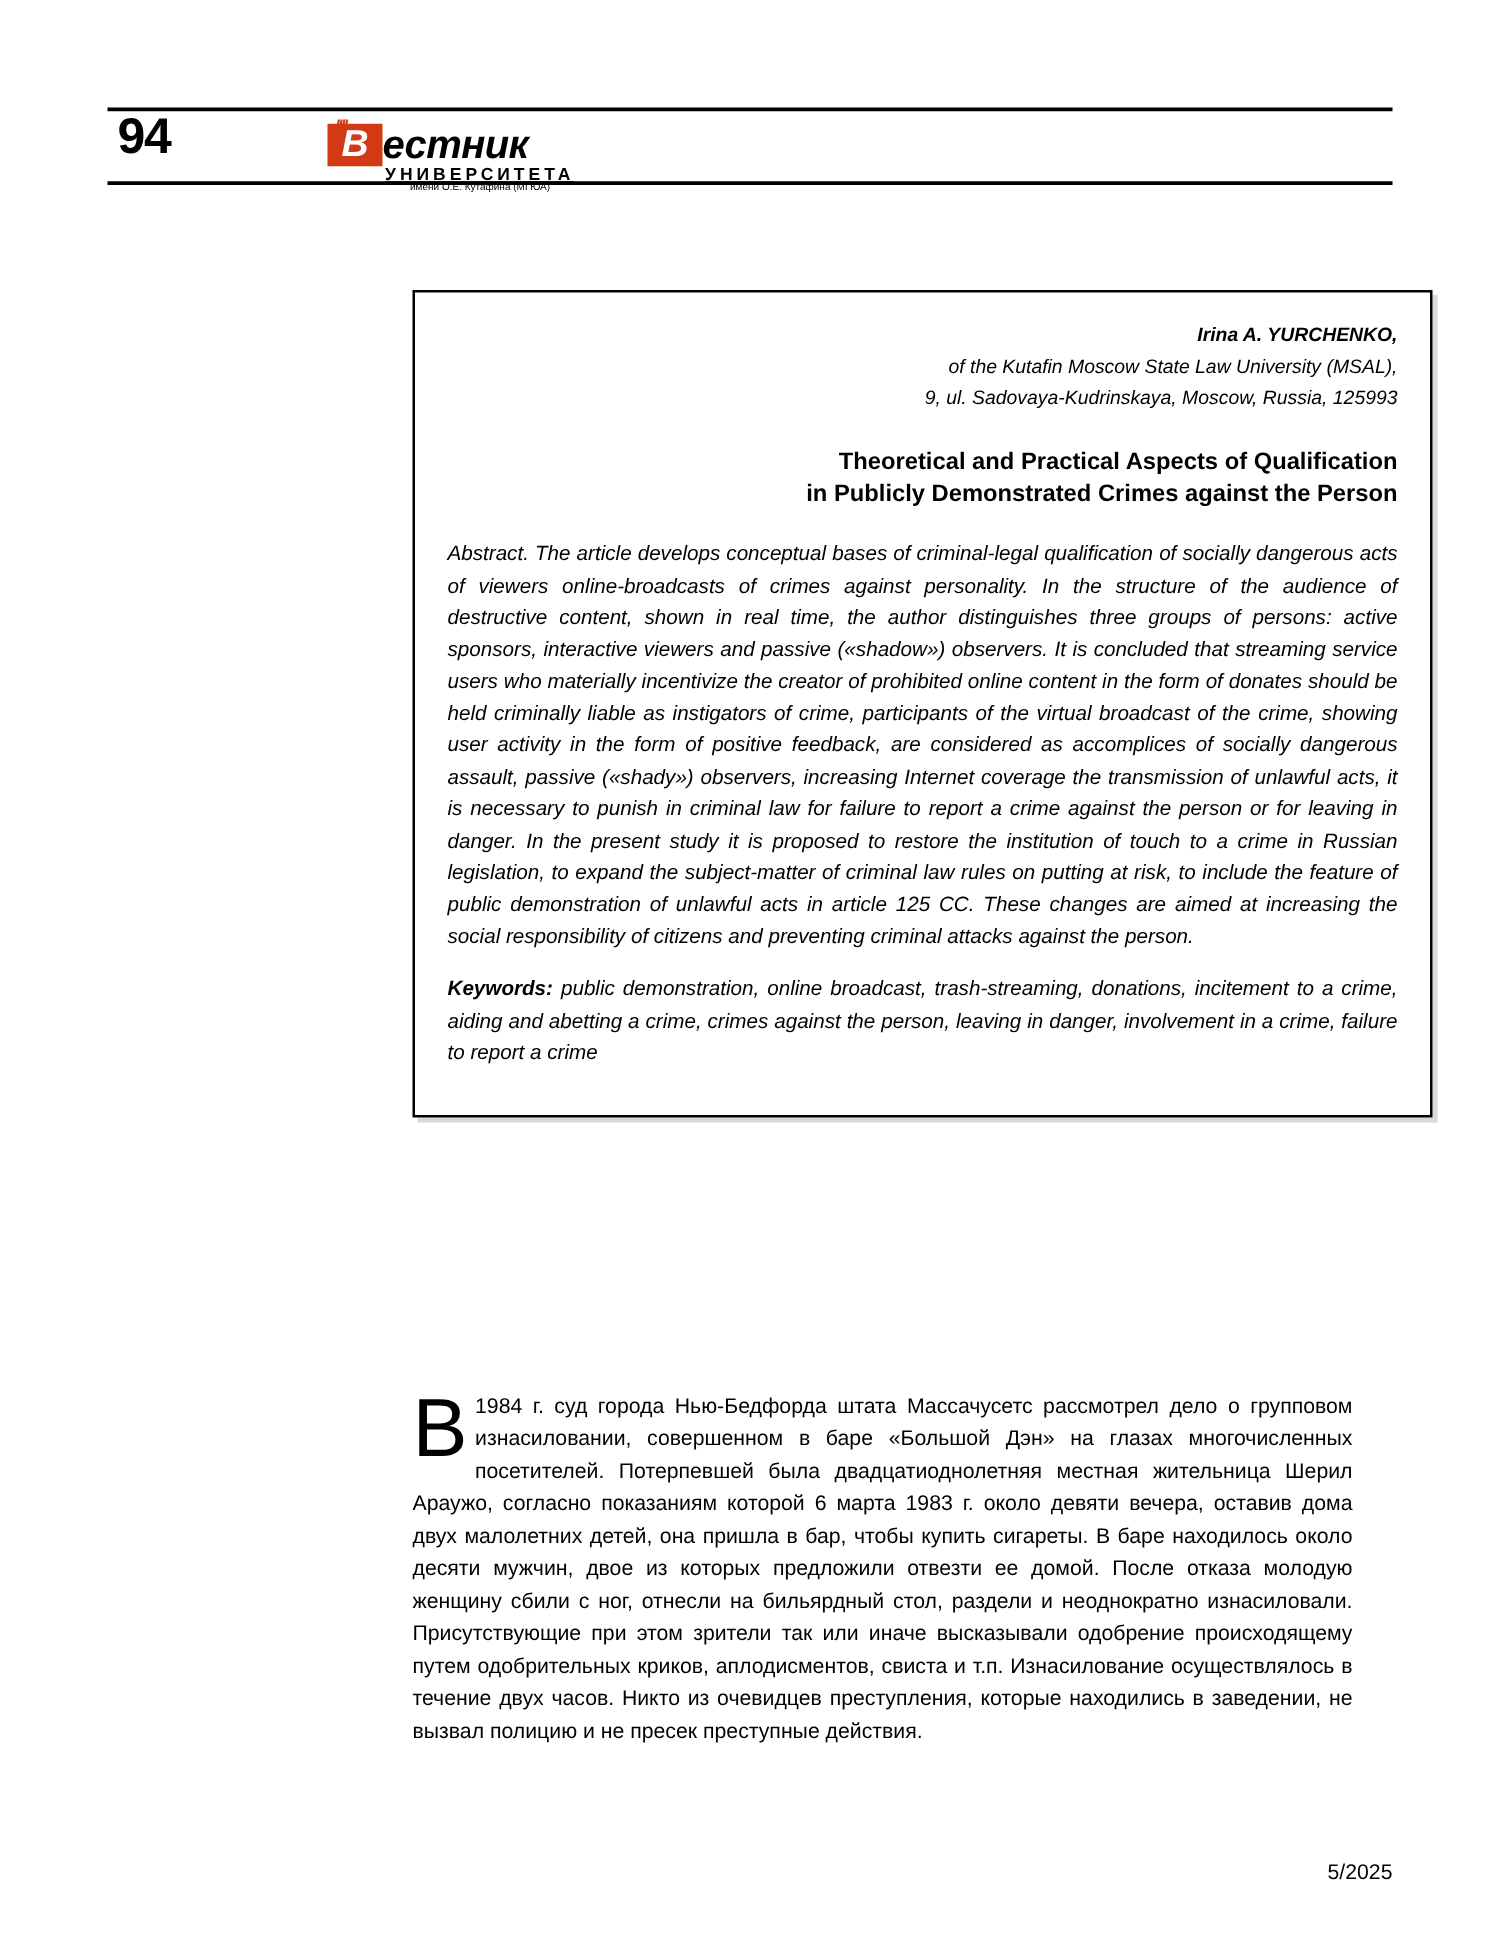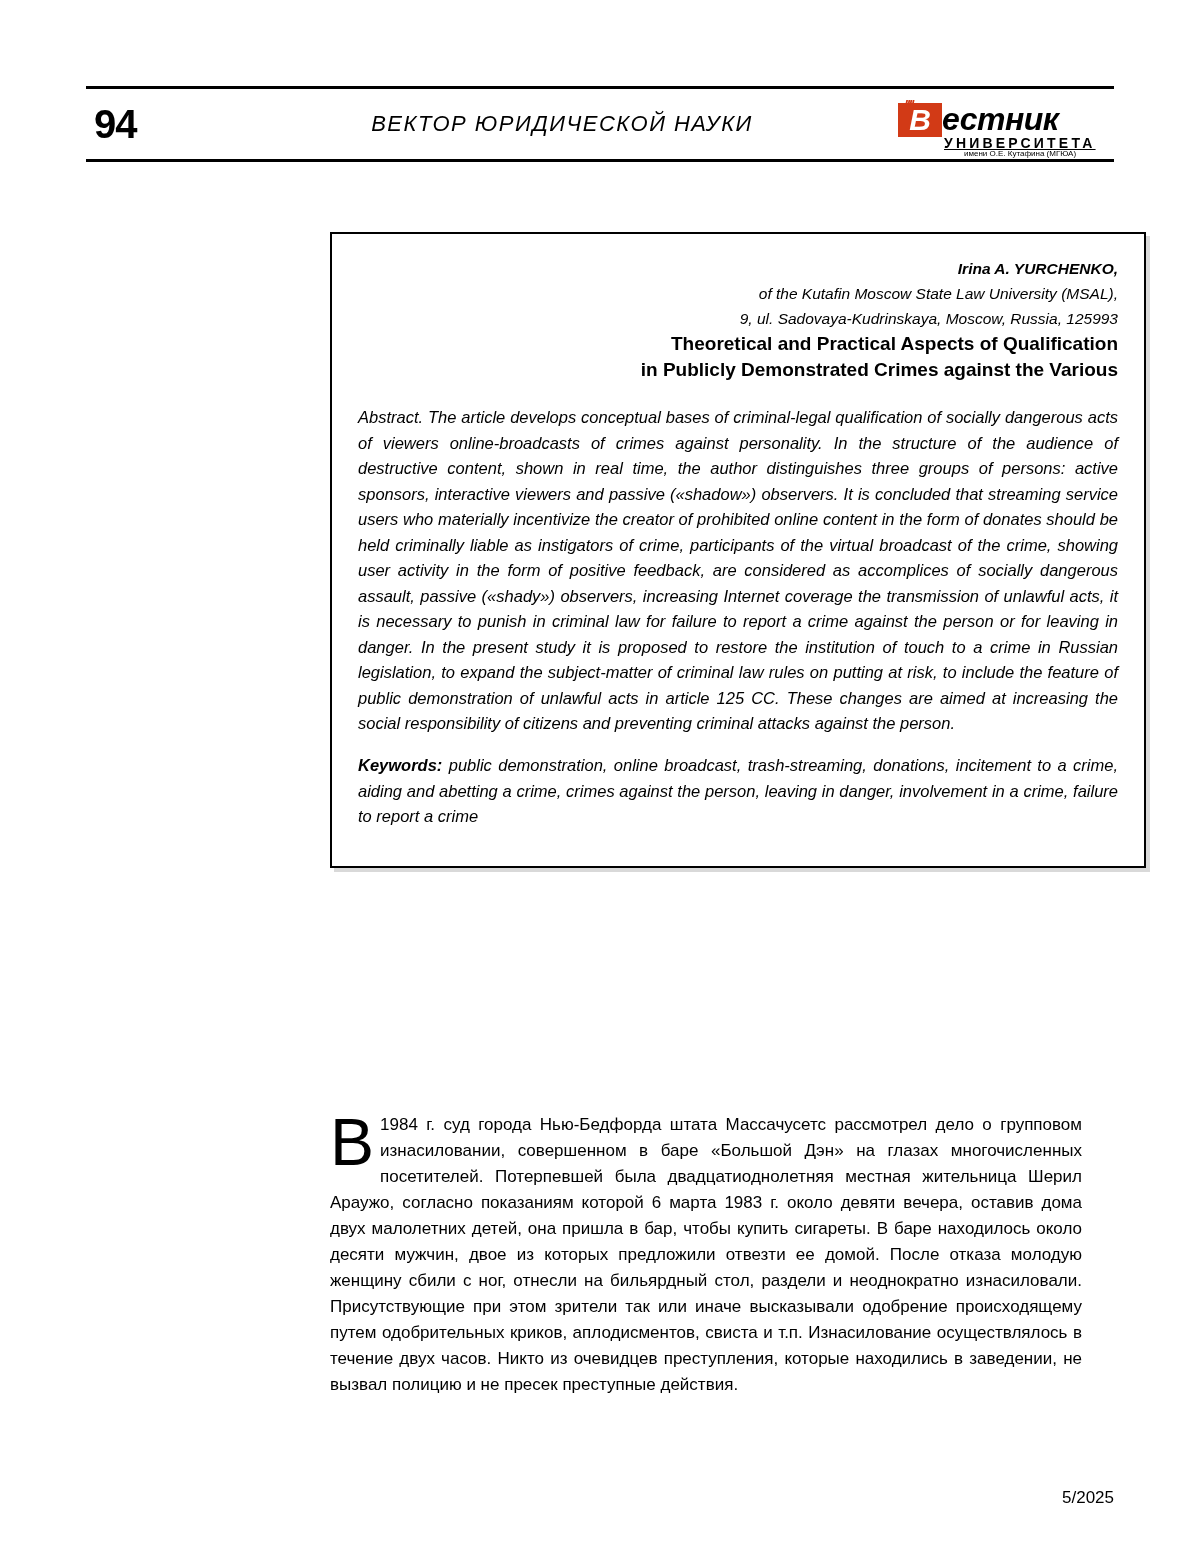--- a/index.html
+++ b/index.html
@@ -15,26 +15,26 @@
     position: relative;
     overflow: hidden;
   }
 
   
   .page-header {
     position: absolute;
     top: 86px;
     left: 86px;
     width: 1028px;
-    height: 76px;
+    height: 62px;
     border-top: 3px solid #000;
     border-bottom: 3px solid #000;
     box-sizing: border-box;
     display: flex;
-    align-items: center;
+    align-items: flex-start;
   }
   .page-number {
     font-size: 40px;
     font-weight: bold;
     letter-spacing: -1px;
     line-height: 1;
     padding-left: 8px;
     width: 150px;
   }
   .header-title {
@@ -131,20 +131,21 @@
     font-weight: bold;
   }
   .author-email {
     font-weight: bold;
   }
   .article-title {
     text-align: right;
     font-size: 19px;
     font-weight: bold;
     line-height: 26px;
+    margin-top: 26px;
     margin-bottom: 22px;
   }
   .abstract-text {
     font-size: 16.5px;
     font-style: italic;
     line-height: 25.5px;
     text-align: justify;
   }
   .abstract-text b { font-weight: normal; }
   .keywords-text {
@@ -181,42 +182,41 @@
     bottom: 52px;
     right: 86px;
     font-size: 17px;
   }
 </style>
 </head>
 <body>
 
 <div class="page-header">
   <div class="page-number">94</div>
-  <div class="header-title">ВЕКТОР ЮРИДИЧЕСКОЙ НАУКИ</div>
   <div class="logo-wrap">
     <div class="logo-inner">
       <div class="logo-slashes">////</div>
       <div class="logo-bbox">В</div>
       <div class="logo-vestnik">естник</div>
       <div class="logo-univ">УНИВЕРСИТЕТА</div>
       <div class="logo-sub">имени О.Е. Кутафина (МГЮА)</div>
     </div>
   </div>
 </div>
 
 <div class="abstract-box">
   <div class="author-block">
     <div class="author-name">Irina A. YURCHENKO,</div>
     <div>of the Kutafin Moscow State Law University (MSAL),</div>
     <div>9, ul. Sadovaya-Kudrinskaya, Moscow, Russia, 125993</div>
   </div>
 
   <div class="article-title">
     <div>Theoretical and Practical Aspects of Qualification</div>
-    <div>in Publicly Demonstrated Crimes against the Various</div>
+    <div>in Publicly Demonstrated Crimes against the Person</div>
   </div>
 
   <p class="abstract-text"><b>Abstract.</b><span> The article develops conceptual bases of criminal-legal qualification of socially dangerous acts of viewers online-broadcasts of crimes against personality. In the structure of the audience of destructive content, shown in real time, the author distinguishes three groups of persons: active sponsors, interactive viewers and passive («shadow») observers. It is concluded that streaming service users who materially incentivize the creator of prohibited online content in the form of donates should be held criminally liable as instigators of crime, participants of the virtual broadcast of the crime, showing user activity in the form of positive feedback, are considered as accomplices of socially dangerous assault, passive («shady») observers, increasing Internet coverage the transmission of unlawful acts, it is necessary to punish in criminal law for failure to report a crime against the person or for leaving in danger. In the present study it is proposed to restore the institution of touch to a crime in Russian legislation, to expand the subject-matter of criminal law rules on putting at risk, to include the feature of public demonstration of unlawful acts in article 125 CC. These changes are aimed at increasing the social responsibility of citizens and preventing criminal attacks against the person.</span></p>
 
   <p class="keywords-text"><b>Keywords:</b><span> public demonstration, online broadcast, trash-streaming, donations, incitement to a crime, aiding and abetting a crime, crimes against the person, leaving in danger, involvement in a crime, failure to report a crime</span></p>
 </div>
 
 <div class="body-col">
   <p class="dropcap-para"><span class="dropcap">В</span><span>1984 г. суд города Нью-Бедфорда штата Массачусетс рассмотрел дело о групповом изнасиловании, совершенном в баре «Большой Дэн» на глазах многочисленных посетителей. Потерпевшей была двадцатиоднолетняя местная жительница Шерил Араужо, согласно показаниям которой 6 марта 1983 г. около девяти вечера, оставив дома двух малолетних детей, она пришла в бар, чтобы купить сигареты. В баре находилось около десяти мужчин, двое из которых предложили отвезти ее домой. После отказа молодую женщину сбили с ног, отнесли на бильярдный стол, раздели и неоднократно изнасиловали. Присутствующие при этом зрители так или иначе высказывали одобрение происходящему путем одобрительных криков, аплодисментов, свиста и т.п. Изнасилование осуществлялось в течение двух часов. Никто из очевидцев преступления, которые находились в заведении, не вызвал полицию и не пресек преступные действия.</span></p>
 </div>

